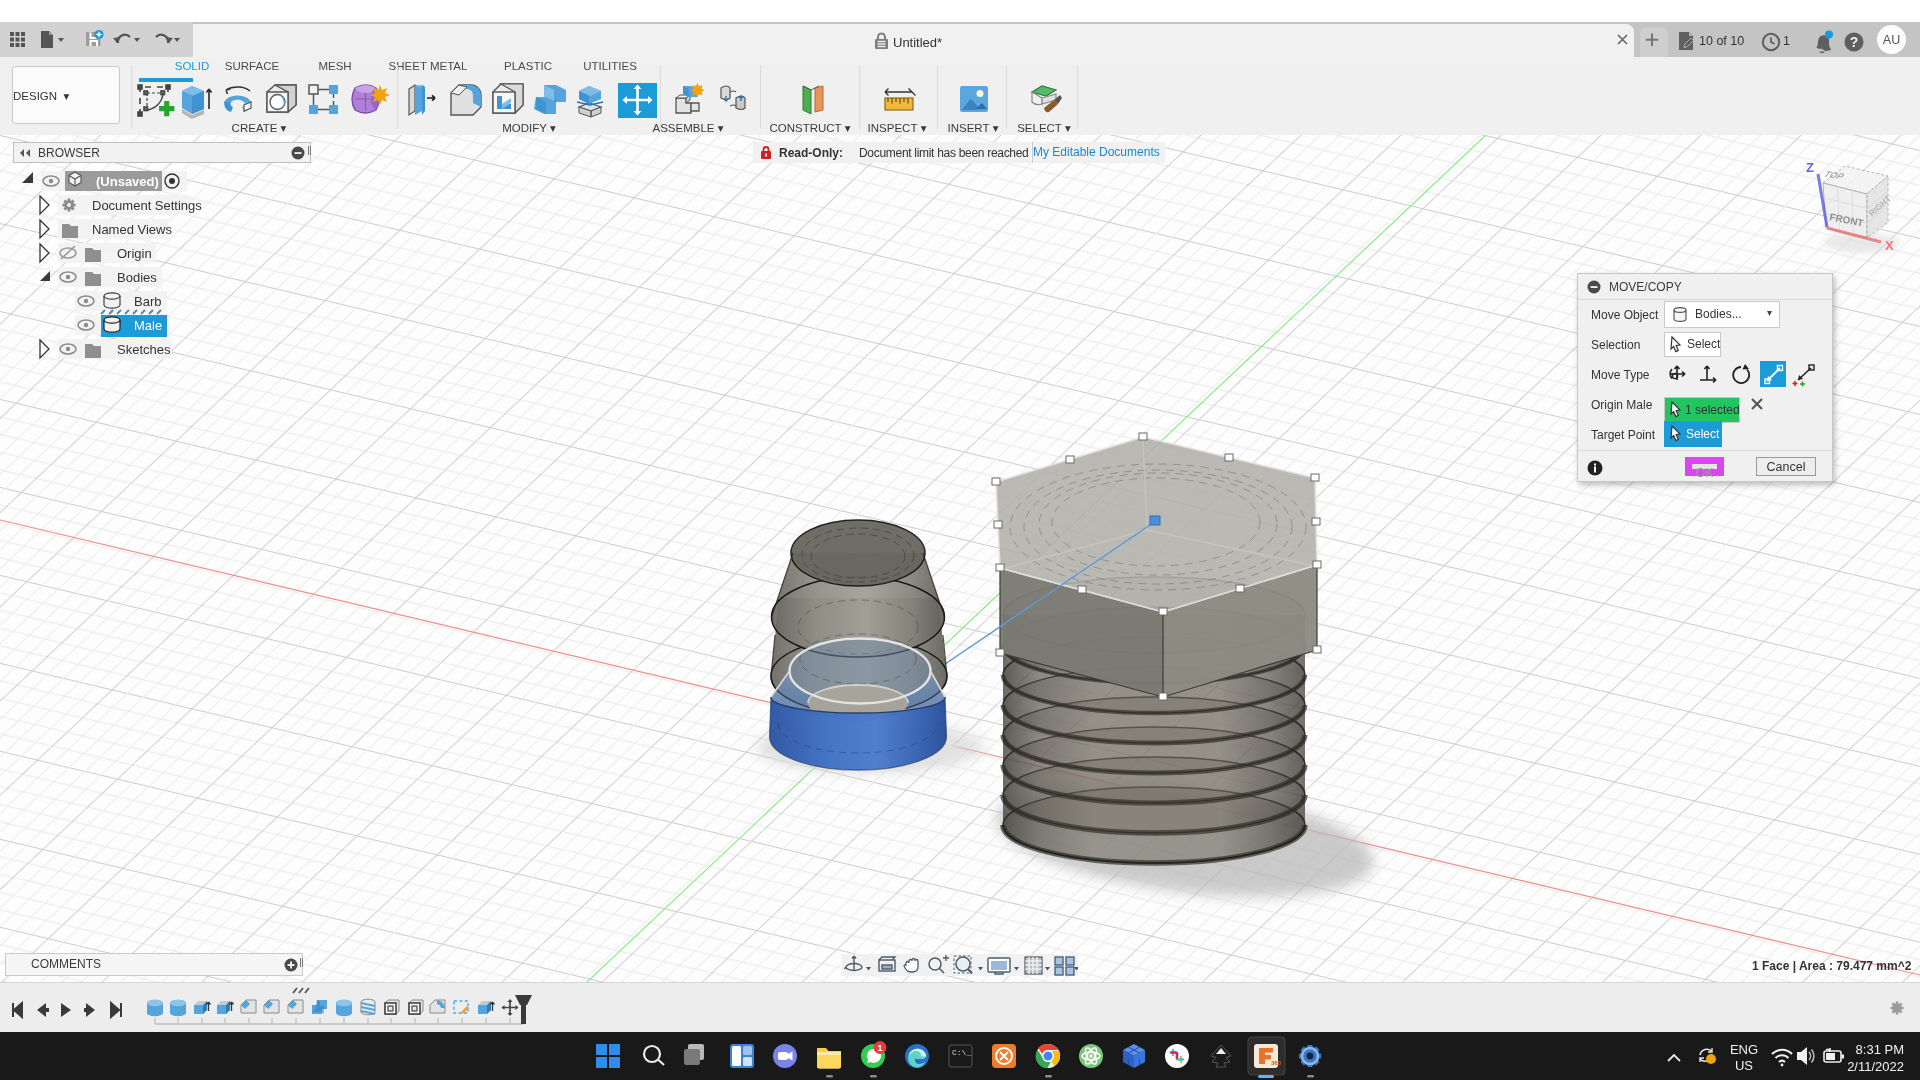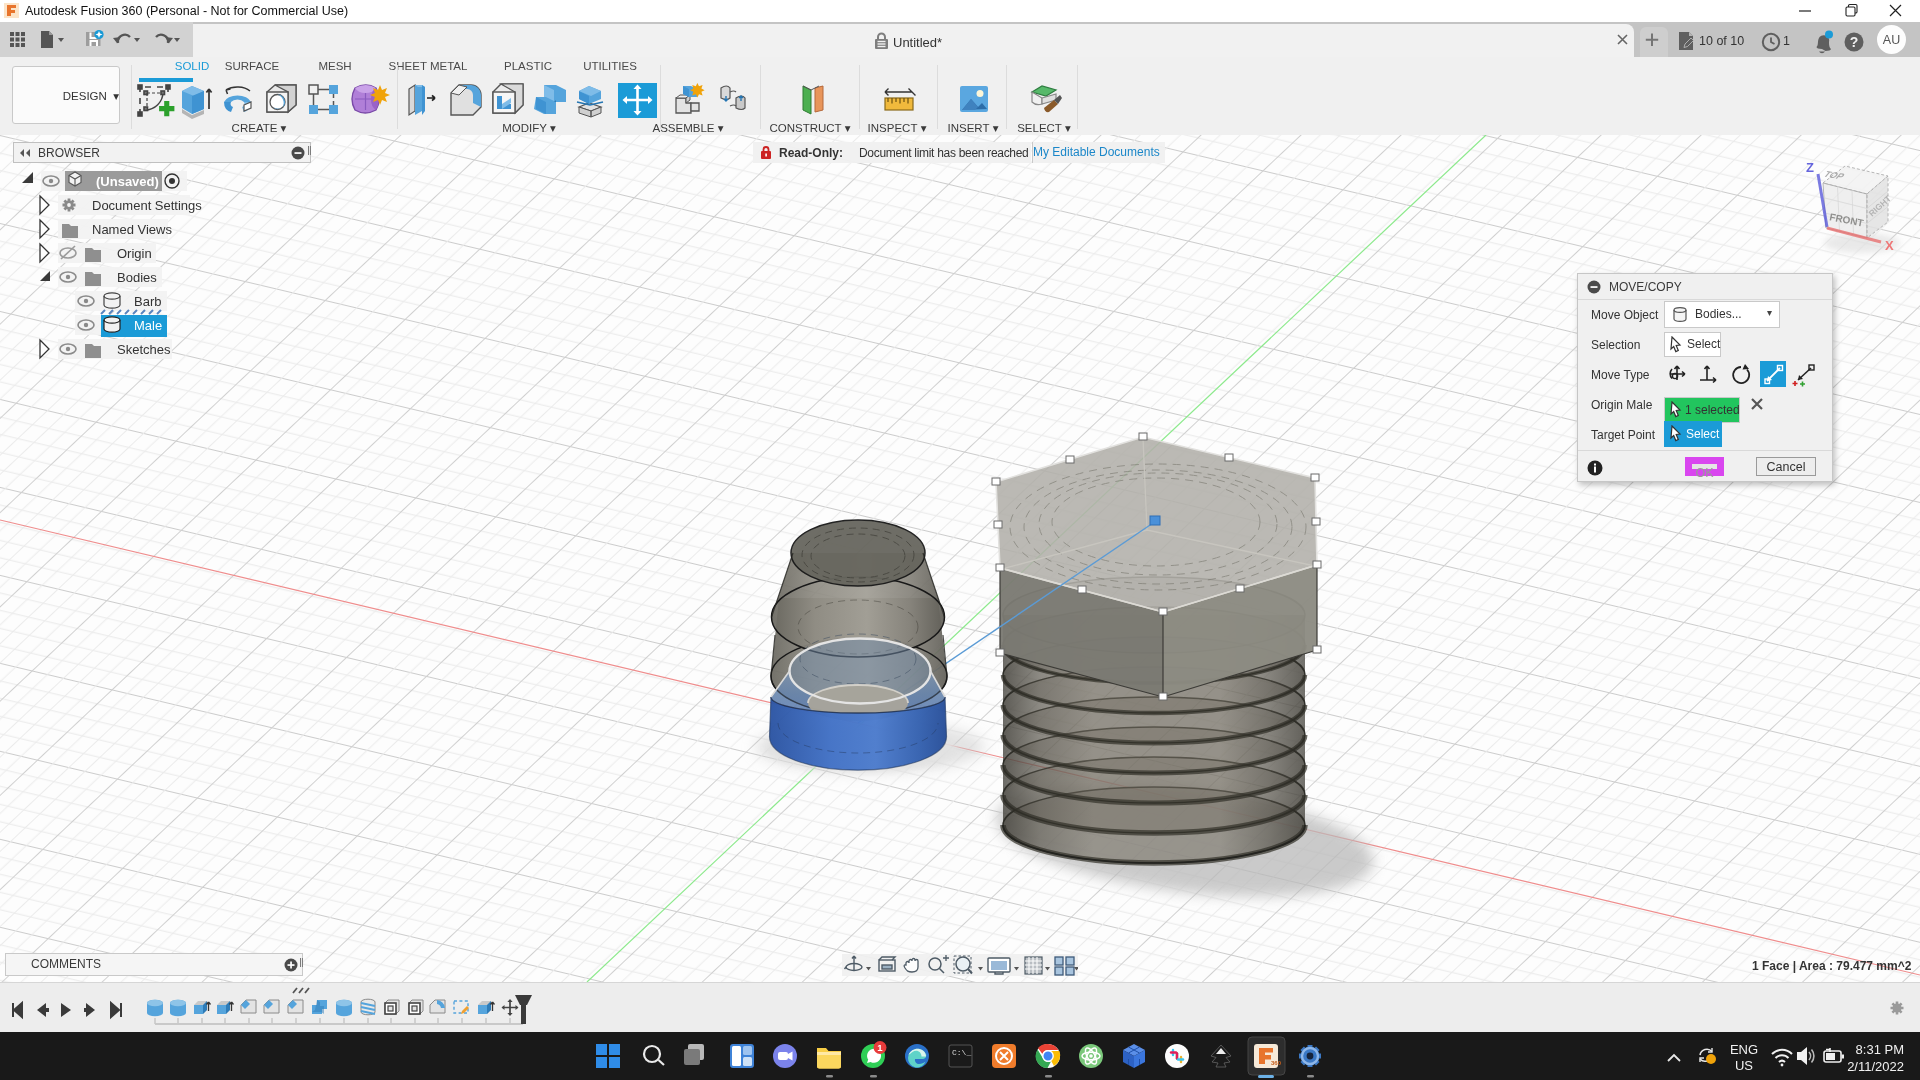--- a/index.html
+++ b/index.html
@@ -18,21 +18,21 @@
   #plustab { position:absolute; left:1640px; top:5px; width:28px; height:30px; background:#cecece; border-radius:6px 6px 0 0; }
 
   
   #ribbon { position:absolute; left:0; top:57px; width:1920px; height:78px; background:#f0f0f0; }
   .rtab { position:absolute; top:3px; font-size:11.5px; color:#4a4a4a; transform:translateX(-50%); white-space:nowrap; }
   .rtab.active { color:#1b9bd7;margin-left:26px; }
   #solidline { position:absolute; left:139px; top:21px; width:54px; height:4px; background:#1b9bd7; }
   .glabel { position:absolute; top:64px; font-size:11.5px; color:#3a3a3a; transform:translateX(-50%); white-space:nowrap; }
   .gsep { position:absolute; top:8px; width:1px; height:64px; background:#dcdcdc; }
   #designbtn { position:absolute; left:12px; top:9px; width:108px; height:58px; background:#fbfbfb; border:1px solid #c9c9c9; border-radius:3px; }
-  #designbtn span { position:absolute; left:0; top:22px; width:100%; text-align:right; font-size:11.5px; color:#333; }
+  #designbtn span { position:absolute; left:0; top:22px; width:100%; text-align:left; font-size:11.5px; color:#333; }
 
   
   #viewport { position:absolute; left:0; top:135px; width:1920px; height:847px; background:#fdfdfd; overflow:hidden; }
 
   
   #banner1 { position:absolute; left:753px; top:7px; width:278px; height:21px; background:rgba(240,240,240,.95); font-size:12.5px; }
   #banner2 { position:absolute; left:1032px; top:7px; width:133px; height:21px; background:rgba(240,240,240,.95); border-left:1px solid #c9c9c9; font-size:12px; color:#1b87c9; line-height:21px; }
 
   
   #browserhdr { position:absolute; left:5px; top:7px; width:298px; height:21px; background:#f2f2f2; border:1px solid #c0c0c0;margin-left:8px; }
@@ -52,35 +52,20 @@
   
   #timeline { position:absolute; left:0; top:982px; width:1920px; height:50px; background:#ededed; border-top:1px solid #d6d6d6; }
 
   
   #taskbar { position:absolute; left:0; top:1032px; width:1920px; height:48px; background:#191919; }
 </style>
 </head>
 <body>
 <div id="page">
 
-  <div id="titlebar">
-    <svg class="abs" style="left:4px;top:3px" width="16" height="16" viewBox="0 0 16 16">
-      <rect x="0" y="0" width="15" height="15" fill="#fce4c8"></rect>
-      <path d="M3 13 L3 2 L12 2 L12 5 L7 5 L7 7 L11 7 L11 10 L7 10 L7 13 Z" fill="#e8742c"></path>
-    </svg>
-    <div class="title">Autodesk Fusion 360 (Personal - Not for Commercial Use)</div>
-    <svg class="abs" style="left:1790px;top:0" width="130" height="22" viewBox="0 0 130 22">
-      <path d="M9 11 H21" stroke="#222" stroke-width="1.2"></path>
-      <g stroke="#222" stroke-width="1.1">
-        <path d="M58.5 7 V5.8 A1.3 1.3 0 0 1 59.8 4.5 H65.7 A1.3 1.3 0 0 1 67 5.8 V11.7 A1.3 1.3 0 0 1 65.7 13 H65" fill="none"></path>
-        <rect x="56" y="7" width="9" height="9" rx="1.2" fill="#fff"></rect>
-      </g>
-      <path d="M100 5 L111 16 M111 5 L100 16" stroke="#222" stroke-width="1.2"></path>
-    </svg>
-  </div>
 
   <div id="row2">
     <div id="doctab"></div>
     <div id="qat"></div>
     <div id="plustab"></div>
 
     <svg class="abs" style="left:0;top:0" width="193" height="35" viewBox="0 0 193 35">
       <g fill="#555">
         <rect x="10" y="10" width="4" height="4"></rect>
           <rect x="15.5" y="10" width="4" height="4"></rect>

